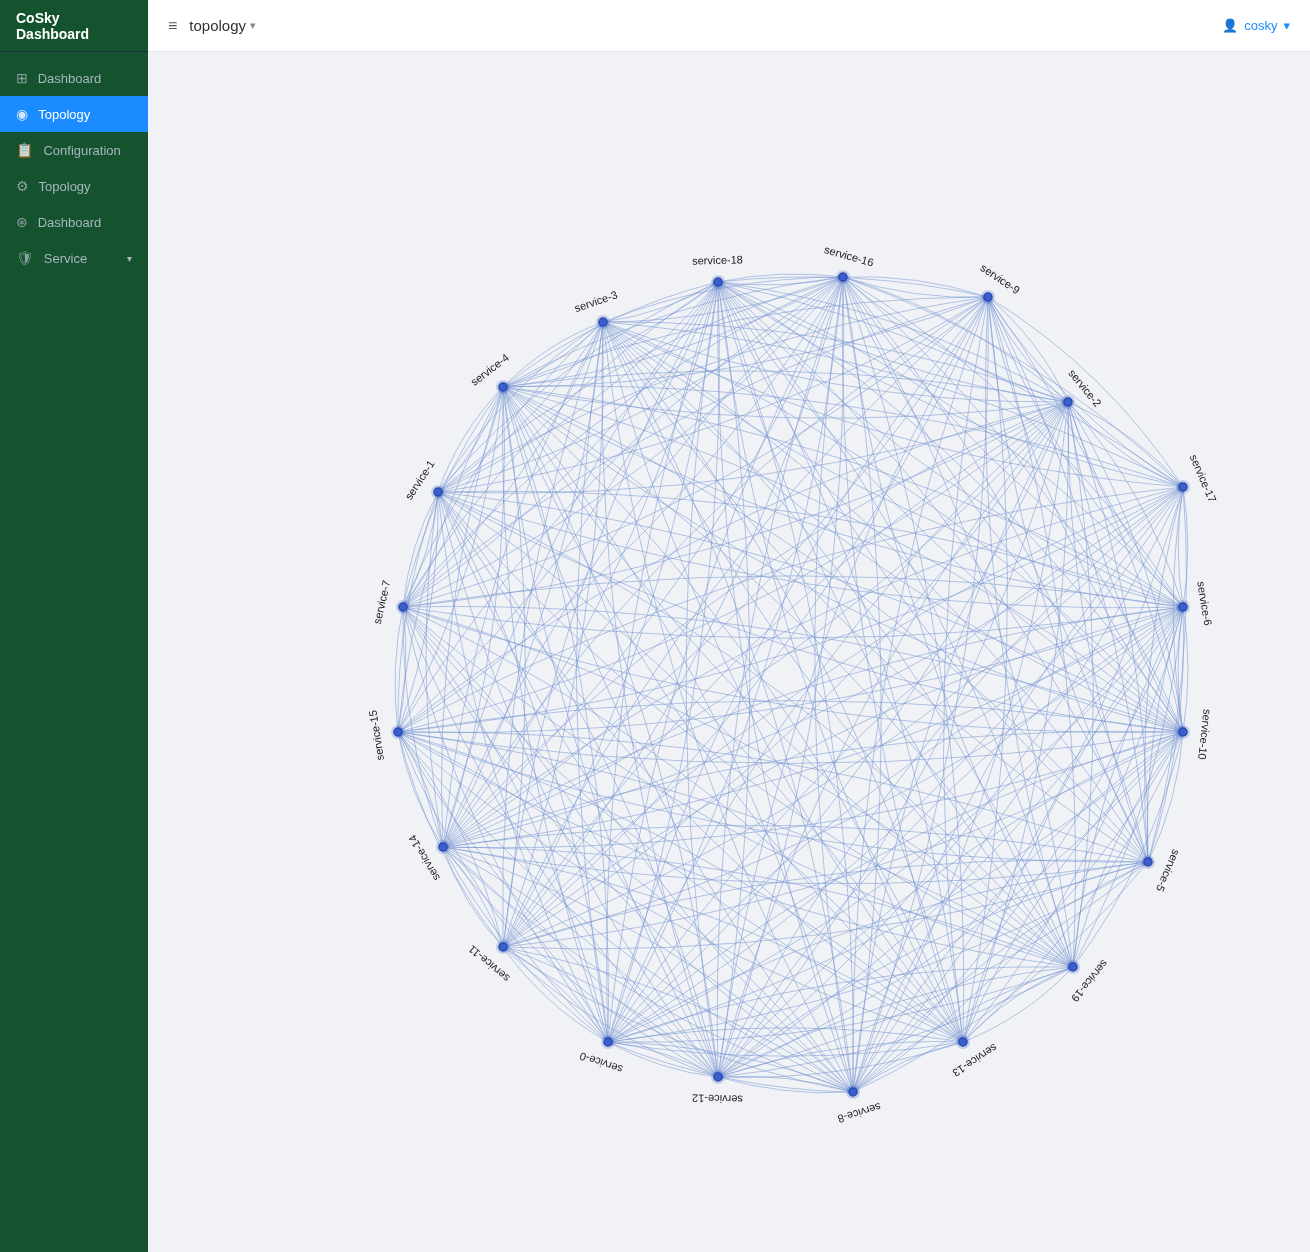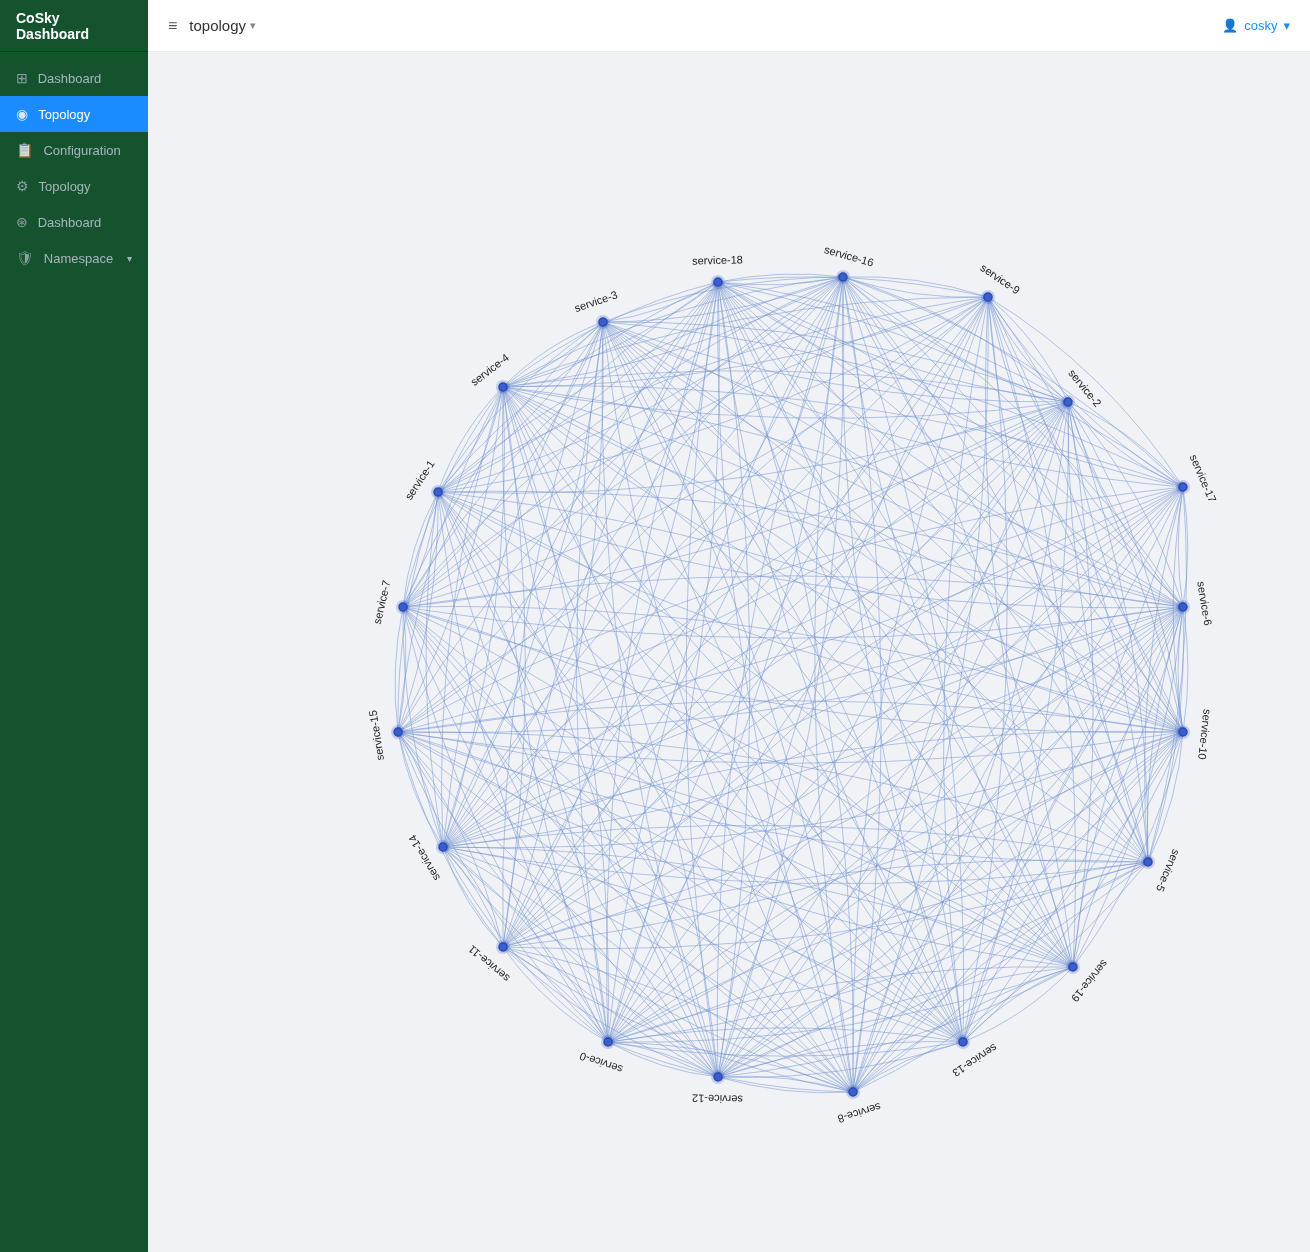--- a/index.html
+++ b/index.html
@@ -134,21 +134,21 @@
       <span>Topology</span>
 
     </div>
         <div class="sidebar-item">
       <span class="icon">⊛</span>
       <span>Dashboard</span>
 
     </div>
         <div class="sidebar-item">
       <span class="icon">🛡</span>
-      <span>Namespace</span>
+      <span>Service</span>
       <span class="chevron">▾</span>
     </div>
       </div>
   </nav>
 
   <div class="main-area">
 
     <header class="header">
       <span class="header-menu-icon">≡</span>
       <div class="header-title">

